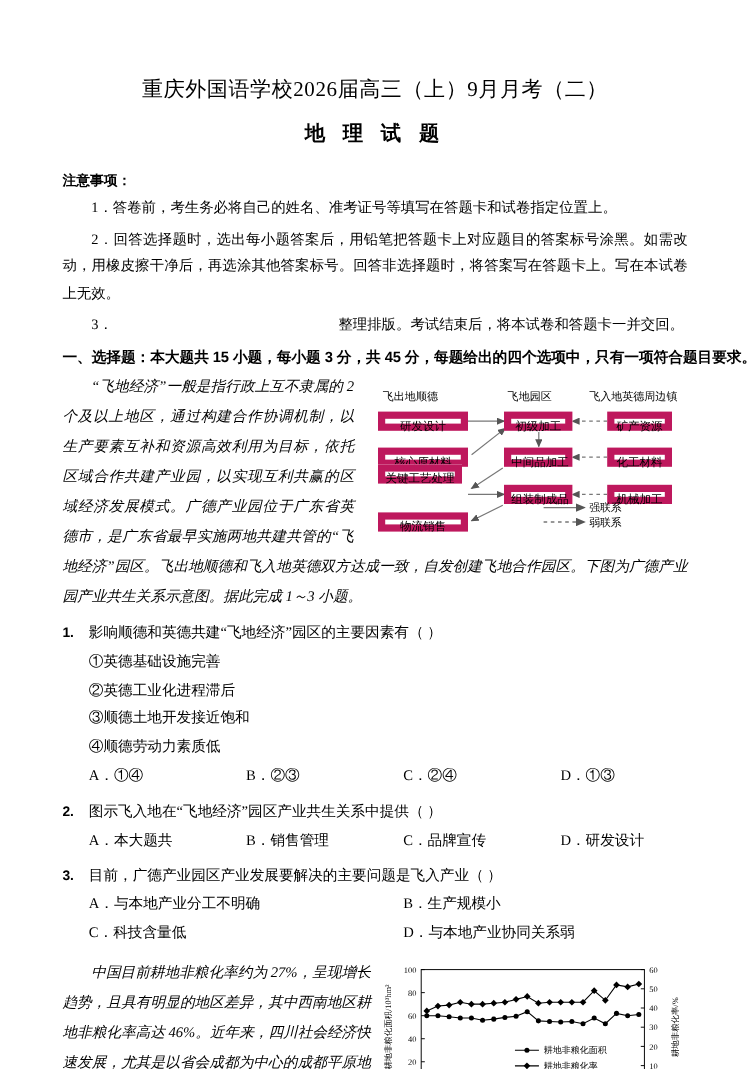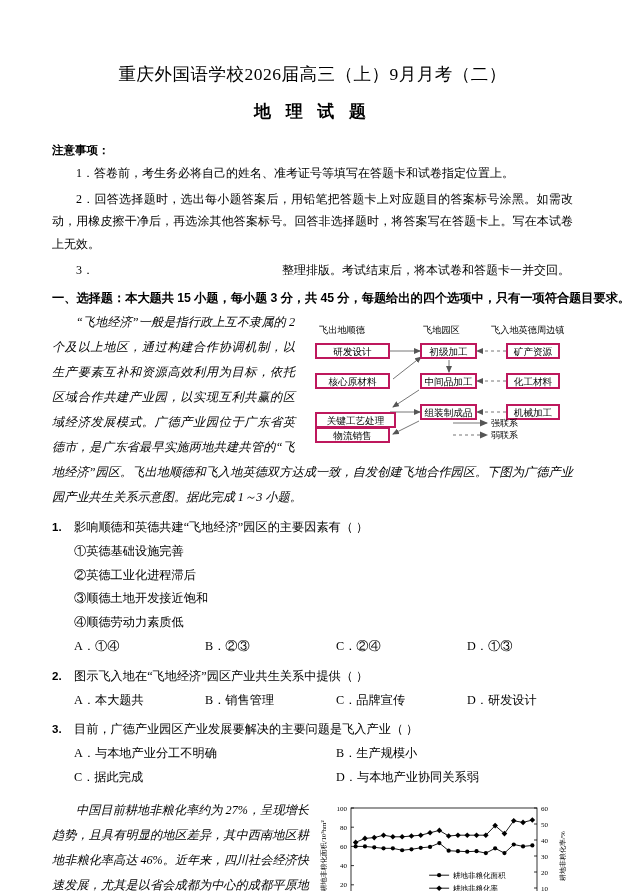--- a/index.html
+++ b/index.html
@@ -71,21 +71,21 @@
   .clearfix::after { content:""; display:block; clear:both; }
 
   
   .fig1 { position: relative; width: 272px; height: 118px; font-style: normal; }
   .fig1 .col-head {
     position: absolute; font-size: 9.2px; white-space: nowrap;
     font-family: "Liberation Serif","DejaVu Serif", serif;
   }
   .fig1 .bx {
     position: absolute;
-    border: 2px solid #be185d;
+    border: 6px solid #be185d;
     font-size: 9.6px;
     text-align: center;
     white-space: nowrap;
     background: #fff;
     line-height: 14px;
     height: 16px;
   }
   .fig1 svg { position: absolute; left: 0; top: 0; }
   .fig1 .lg-text { position: absolute; font-size: 9px; white-space: nowrap; }
 
@@ -161,21 +161,21 @@
           <line x1="152" y1="99" x2="186" y2="99" stroke="#777" stroke-width="1.2" marker-end="url(#ah)"></line>
           <line x1="152" y1="111" x2="186" y2="111" stroke="#777" stroke-width="1.2" stroke-dasharray="3,3" marker-end="url(#ah)"></line>
         </svg>
 
         <div class="col-head" style="left:18px;  top:0;">飞出地顺德</div>
         <div class="col-head" style="left:122px; top:0;">飞地园区</div>
         <div class="col-head" style="left:190px; top:0;">飞入地英德周边镇</div>
 
         <div class="bx" style="left:14px; top:19px; width:75px;">研发设计</div>
         <div class="bx" style="left:14px; top:49px; width:75px;">核心原材料</div>
-        <div class="bx" style="left:14px; top:88px; width:81px;">关键工艺处理</div>
+        <div class="bx" style="left:14px; top:63px; width:70px;">关键工艺处理</div>
         <div class="bx" style="left:14px; top:103px; width:75px;">物流销售</div>
 
         <div class="bx" style="left:119px; top:19px; width:57px;">初级加工</div>
         <div class="bx" style="left:119px; top:49px; width:57px;">中间品加工</div>
         <div class="bx" style="left:119px; top:80px; width:57px;">组装制成品</div>
 
         <div class="bx" style="left:205px; top:19px; width:54px;">矿产资源</div>
         <div class="bx" style="left:205px; top:49px; width:54px;">化工材料</div>
         <div class="bx" style="left:205px; top:80px; width:54px;">机械加工</div>
 
@@ -224,21 +224,21 @@
   <div class="q">
     <div class="q-row">
       <div class="q-num">3.</div>
       <div class="q-stem">目前，广德产业园区产业发展要解决的主要问题是飞入产业（   ）</div>
     </div>
     <div class="opts half">
       <span class="o">A．与本地产业分工不明确</span>
       <span class="o">B．生产规模小</span>
     </div>
     <div class="opts half">
-      <span class="o">C．据此完成</span>
+      <span class="o">C．科技含量低</span>
       <span class="o">D．与本地产业协同关系弱</span>
     </div>
   </div>
 
   <div class="passage-block clearfix" style="margin-top:8px;">
     <div class="float-fig" style="width:258px; margin-top:2px;">
       <div class="fig2" id="fig2">
           <svg width="258" height="160">
             <rect x="36" y="8" width="186" height="96" fill="none" stroke="#000" stroke-width="0.8"></rect>
             <line x1="36" y1="104" x2="39" y2="104" stroke="#000" stroke-width="0.8"></line>

